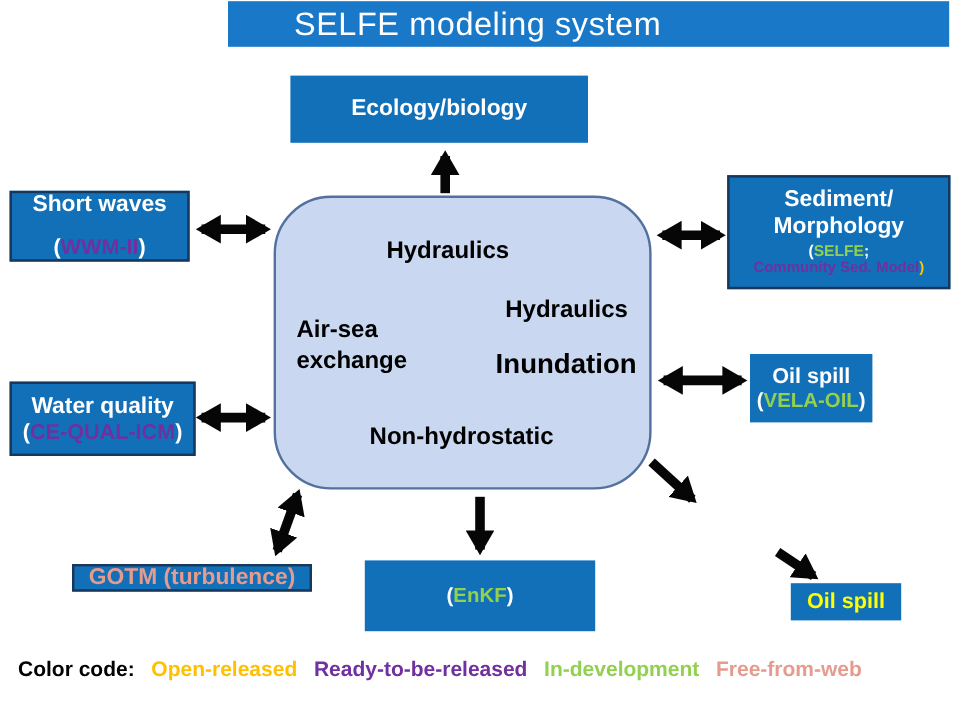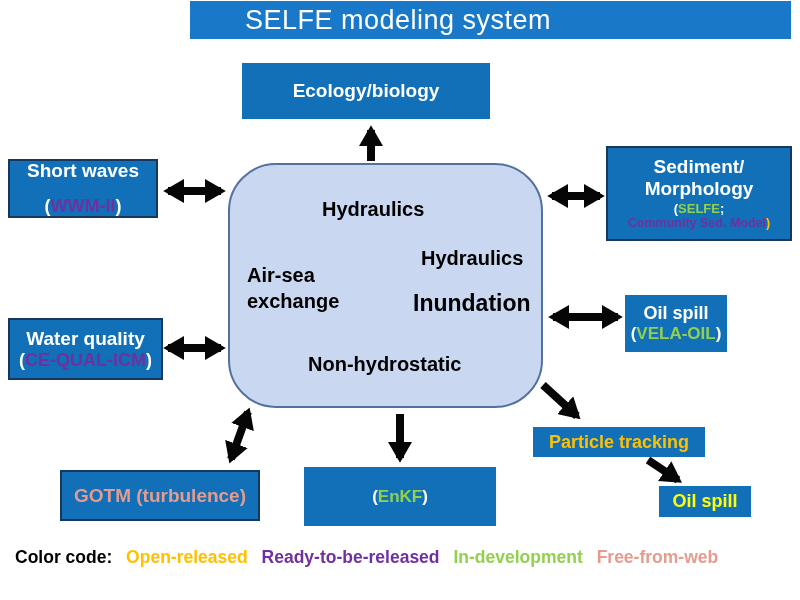--- a/index.html
+++ b/index.html
@@ -17,21 +17,21 @@
     position:absolute;color:#ffffff;font-weight:bold;text-align:center;
     display:flex;flex-direction:column;align-items:center;justify-content:center;
     box-sizing:border-box;line-height:1.15;
   }
   .navyborder{border:2px solid #17375D;}
   .n-ecology{left:242px;top:63px;width:248px;height:56px;font-size:19px;text-align:center;}
   .n-shortwaves{left:8px;top:159px;width:150px;height:59px;font-size:19px;gap:14px;}
   .n-sediment{left:606px;top:146px;width:186px;height:95px;font-size:19px;line-height:1.18;}
   .n-waterquality{left:8px;top:318px;width:155px;height:62px;font-size:19px;}
   .n-oilspill-r{left:625px;top:295px;width:102px;height:57px;font-size:18px;}
-  .n-gotm{left:60px;top:470px;width:200px;height:51px;font-size:19px;}
+  .n-gotm{left:60px;top:470px;width:200px;height:23px;font-size:19px;}
   .n-dataassim{left:304px;top:467px;width:192px;height:59px;font-size:19px;}
   .n-particle{left:533px;top:427px;width:172px;height:30px;font-size:18px;}
   .n-oilspill-b{left:659px;top:486px;width:92px;height:31px;font-size:18px;}
   .sub18{font-size:18px;}
   .sub17{font-size:17px;}
   .sub13{font-size:13px;line-height:1.2;}
   .sub12{font-size:12.5px;line-height:1.2;}
   .center-box{
     position:absolute;left:228px;top:163px;width:315px;height:245px;
     border:2.5px solid #52719E;border-radius:48px;box-sizing:border-box;
@@ -121,23 +121,20 @@
   <div class="bnode n-gotm navyborder" style="background: rgb(17, 112, 184);">
     <div style="color: rgb(230, 155, 143);">GOTM (turbulence)</div>
   </div>
 
   <div class="bnode n-dataassim" style="background: rgb(17, 112, 184);">
     <div class="sub17">
       <span style="color: rgb(255, 255, 255);">(</span><span style="color: rgb(146, 208, 80);">EnKF</span><span style="color: rgb(255, 255, 255);">)</span>
     </div>
   </div>
 
-  <div class="bnode n-particle" style="background: rgb(17, 112, 184);">
-    <div style="color: rgb(255, 192, 0);">Particle tracking</div>
-  </div>
 
   <div class="bnode n-oilspill-b" style="background: rgb(17, 112, 184);">
     <div style="color: rgb(255, 255, 0);">Oil spill</div>
   </div>
 
   <div class="legend">
     <span style="color: rgb(0, 0, 0);">Color code:</span>
     <span style="color: rgb(255, 192, 0);">Open-released</span>
     <span style="color: rgb(112, 48, 160);">Ready-to-be-released</span>
     <span style="color: rgb(146, 208, 80);">In-development</span>

